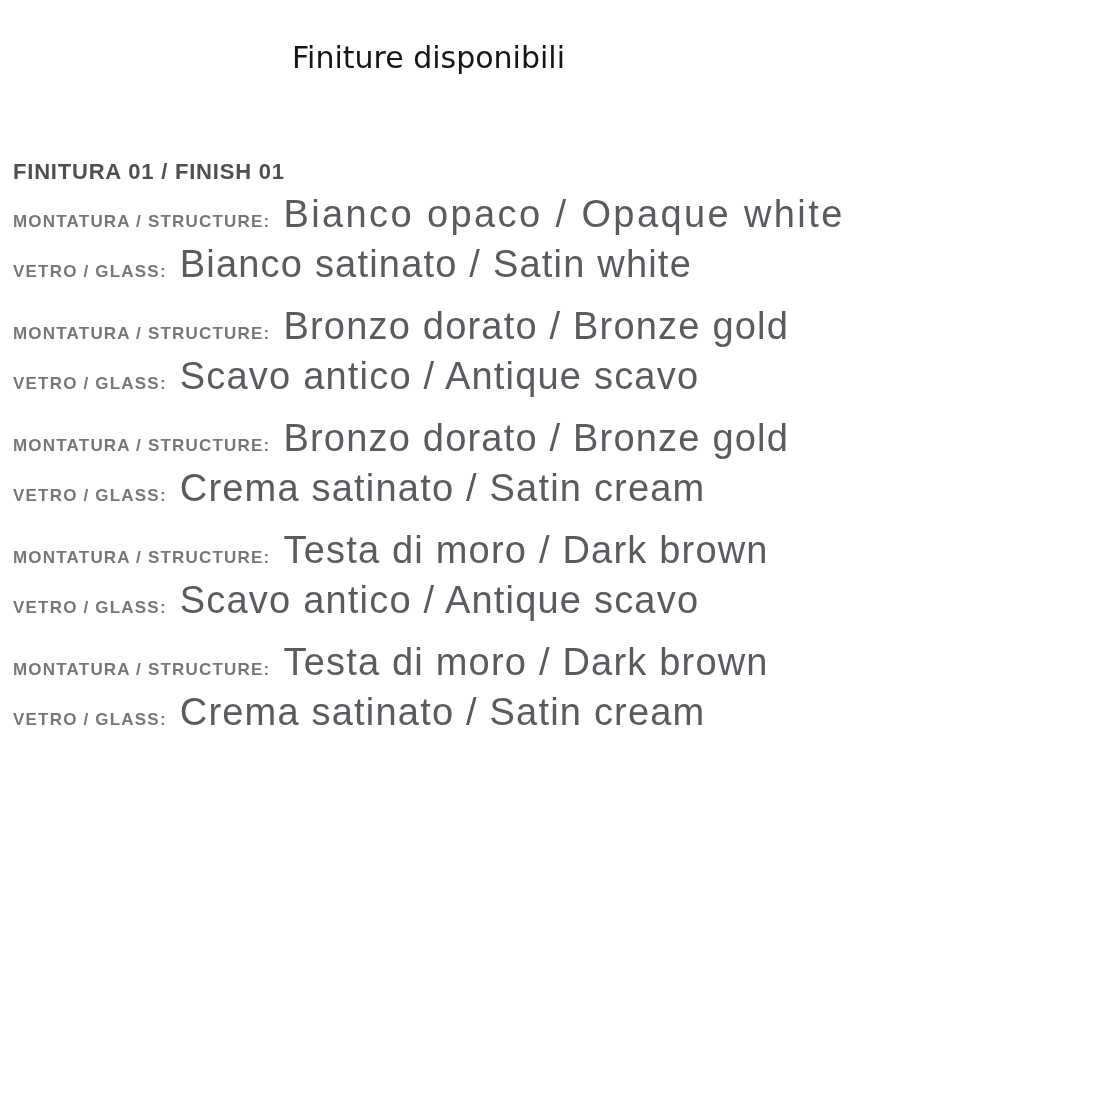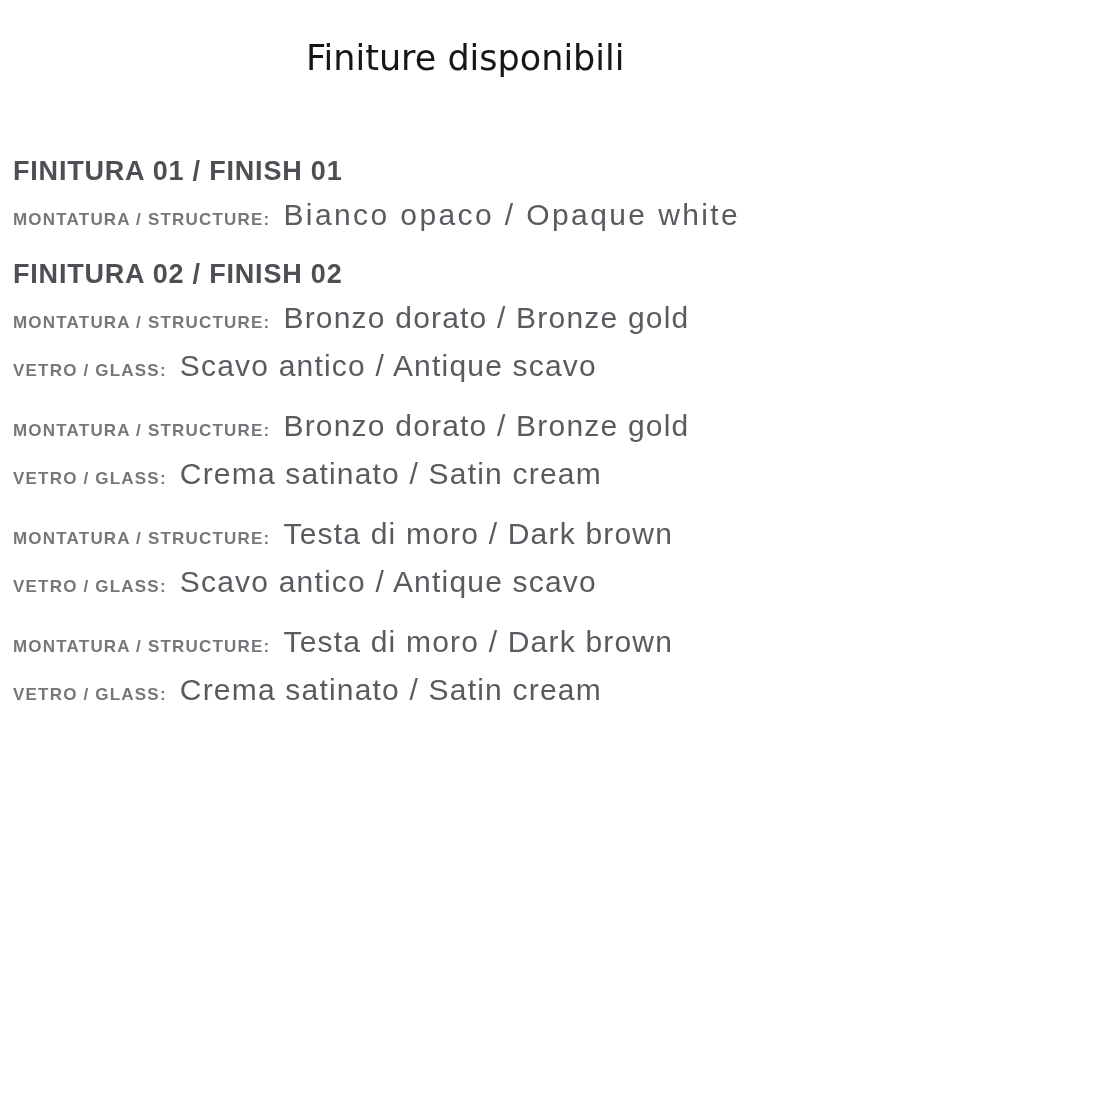--- a/index.html
+++ b/index.html
@@ -10,57 +10,57 @@
   .canvas {
     position: relative;
     width: 1100px;
     height: 1100px;
     background: #ffffff;
     overflow: hidden;
     font-family: "Liberation Sans", sans-serif;
   }
   .page-title {
     position: absolute;
-    left: 306px;
+    left: 292px;
     top: 40px;
     font-family: "DejaVu Sans", sans-serif;
-    font-size: 35px;
+    font-size: 30px;
     line-height: 36px;
     color: #161616;
     white-space: nowrap;
   }
   .content {
     position: absolute;
     left: 13px;
     top: 150px;
     width: 1087px;
   }
   .finish-block {
     margin-bottom: 12px;
   }
   .heading {
-    font-size: 27px;
+    font-size: 22px;
     font-weight: bold;
     letter-spacing: 0.8px;
     line-height: 43px;
     color: #4e4e54;
     white-space: nowrap;
   }
   .row {
     line-height: 43px;
     white-space: nowrap;
   }
   .label {
     font-size: 17px;
     letter-spacing: 1.2px;
     color: #76767b;
     font-weight: bold;
   }
   .value {
-    font-size: 30px;
+    font-size: 38px;
     letter-spacing: 1.2px;
     color: #5a5a60;
     margin-left: 13px;
   }
   
   .row-clip {
     width: 918px;
     overflow: hidden;
   }
   .row-clip .value {
@@ -74,24 +74,26 @@
 
   <div class="page-title">Finiture disponibili</div>
 
   <div class="content">
 
     <section class="finish-block">
       <div class="heading">FINITURA 01 / FINISH 01</div>
       <div class="row row-clip">
         <span class="label">MONTATURA / STRUCTURE:</span><span class="value">Bianco opaco / Opaque white</span>
       </div>
+      <div class="row">
+        <span class="label">VETRO / GLASS:</span><span class="value">Bianco satinato / Satin white</span>
+      </div>
     </section>
 
     <section class="finish-block">
-      <div class="heading">FINITURA 02 / FINISH 02</div>
       <div class="row">
         <span class="label">MONTATURA / STRUCTURE:</span><span class="value">Bronzo dorato / Bronze gold</span>
       </div>
       <div class="row">
         <span class="label">VETRO / GLASS:</span><span class="value">Scavo antico / Antique scavo</span>
       </div>
     </section>
 
     <section class="finish-block">
       <div class="row">

